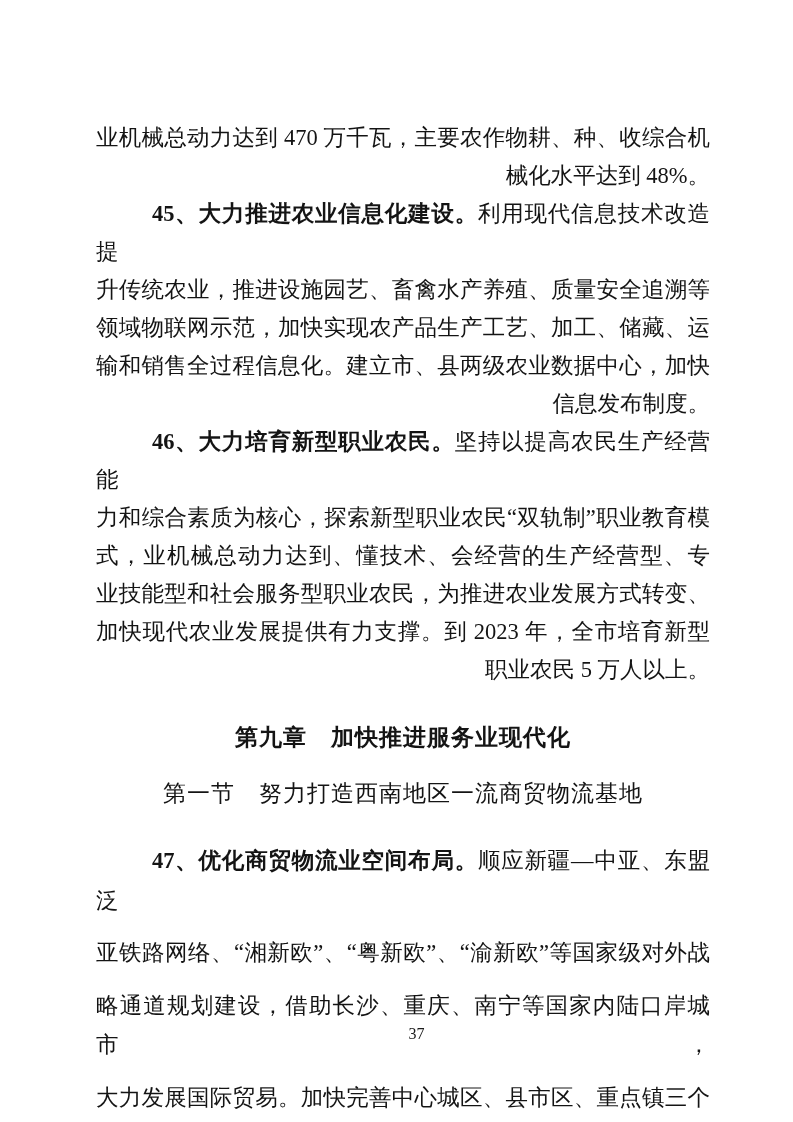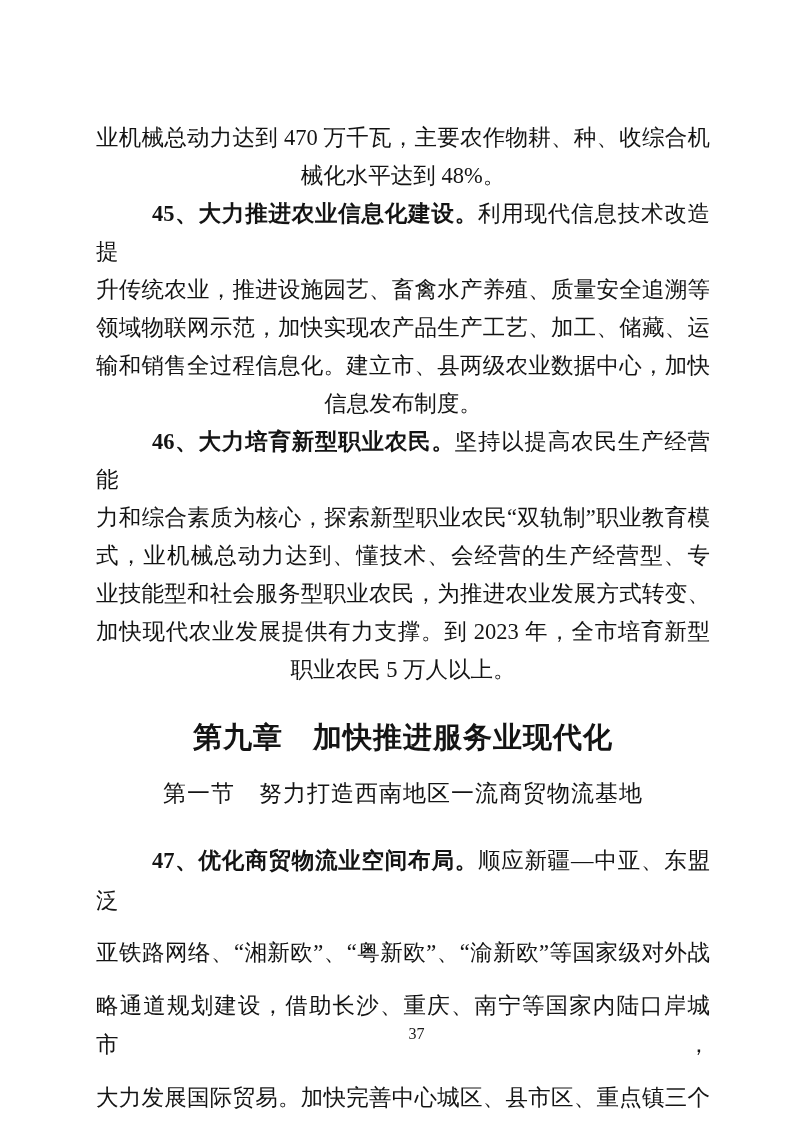--- a/index.html
+++ b/index.html
@@ -26,34 +26,34 @@
     line-height: 38px;
   }
   .line {
     text-align: justify;
     text-justify: inter-character;
   }
   .line.full {
     text-align-last: justify;
   }
   .line.end {
-    text-align: center;
+    text-align: right;
   }
   .lead {
     text-indent: 56px;
   }
   .num-heading {
     font-weight: bold;
   }
   .chapter-heading {
     margin-top: 29px;
     text-align: center;
     font-family: "Liberation Sans", "DejaVu Sans", sans-serif;
     font-weight: 700;
-    font-size: 29px;
+    font-size: 23px;
     line-height: 38px;
     letter-spacing: 1px;
   }
   .section-heading {
     margin-top: 19px;
     text-align: center;
     font-weight: 400;
     font-size: 23px;
     line-height: 38px;
     letter-spacing: 1px;

